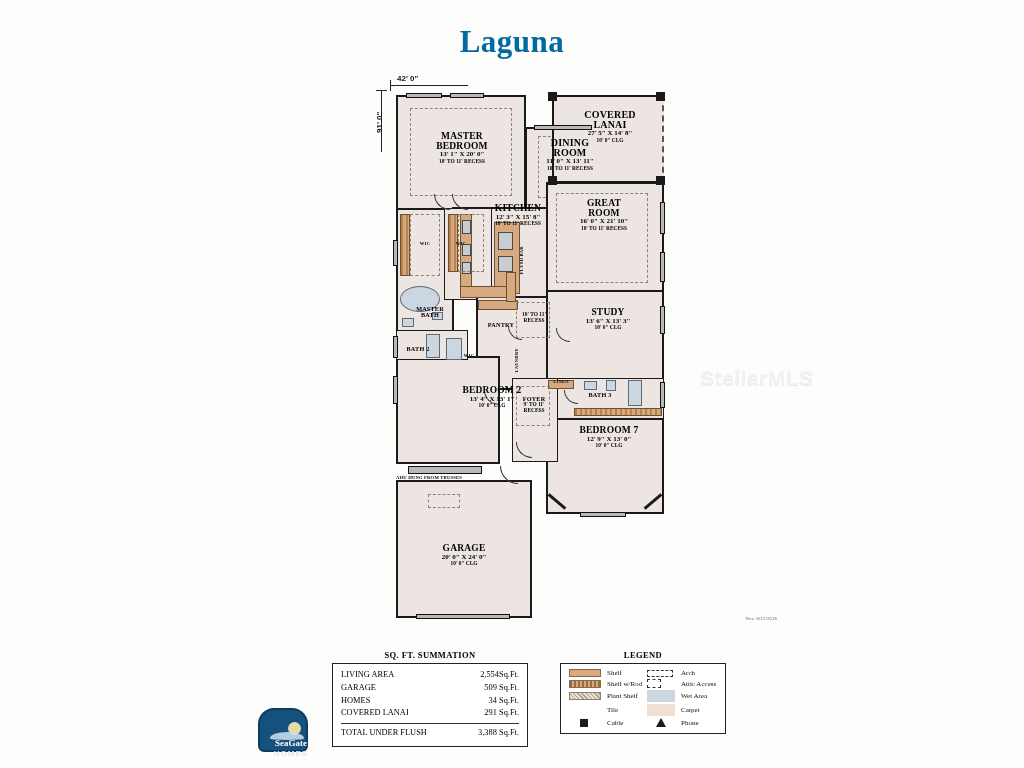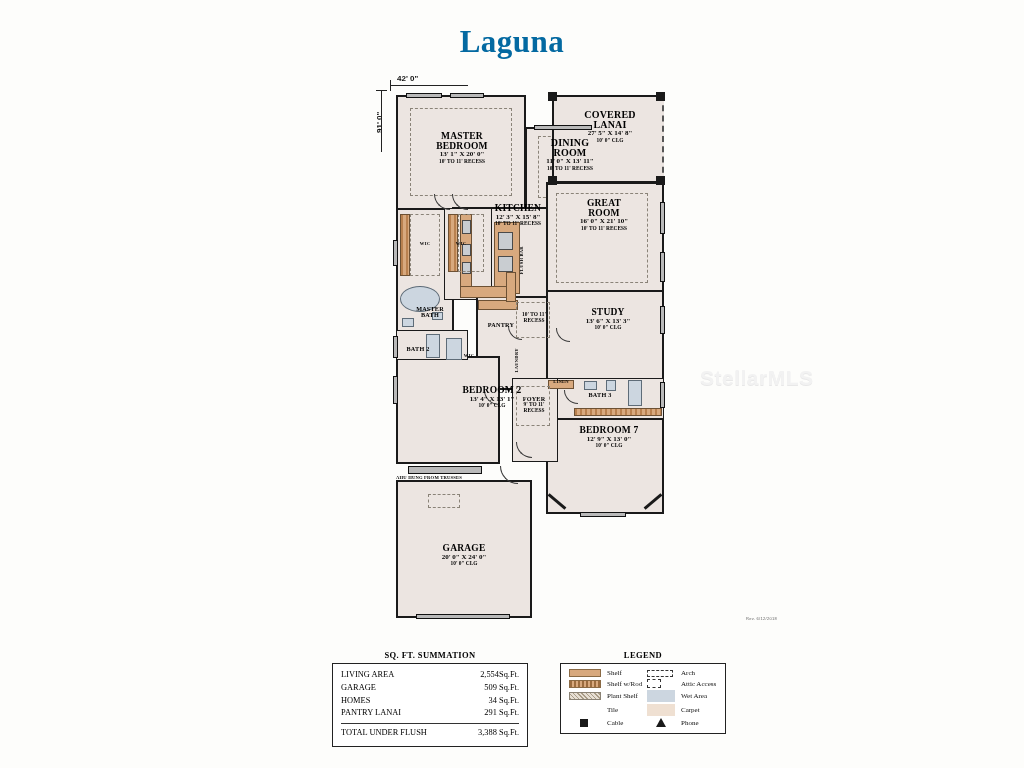--- a/index.html
+++ b/index.html
@@ -383,21 +383,21 @@
       </div>
       <div class="sq-row">
         <span>GARAGE</span>
         <span class="v">509 Sq.Ft.</span>
       </div>
       <div class="sq-row">
         <span>HOMES</span>
         <span class="v">34 Sq.Ft.</span>
       </div>
       <div class="sq-row">
-        <span>PANTRY LANAI</span>
+        <span>COVERED LANAI</span>
         <span class="v">291 Sq.Ft.</span>
       </div>
       <div class="sq-sep"></div>
       <div class="sq-row">
         <span>TOTAL UNDER FLUSH</span>
         <span class="v">3,388 Sq.Ft.</span>
       </div>
     </div>
   </div>
 
@@ -426,14 +426,22 @@
         <div>Carpet</div>
 
         <div class="sw cable2"></div>
         <div>Cable</div>
         <div class="sw phone2"></div>
         <div>Phone</div>
       </div>
     </div>
   </div>
 
+  <div id="logo">
+    <div class="logo-shield">
+      <div class="logo-sun"></div>
+      <div class="logo-wave"></div>
+      <div class="logo-t1">SeaGate</div>
+      <div class="logo-t2">HOMES</div>
+    </div>
+  </div>
 
 </div>
 
 </body></html>

